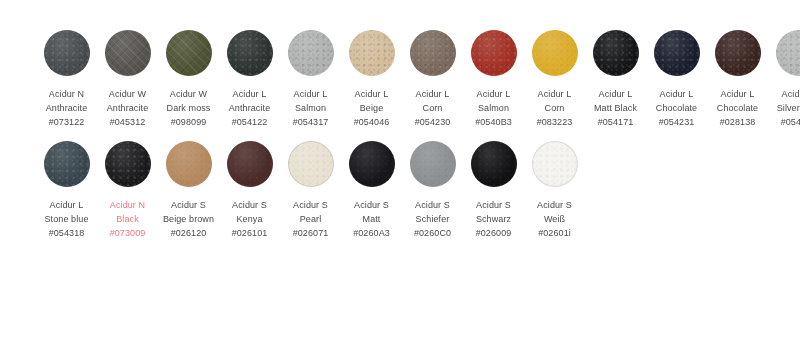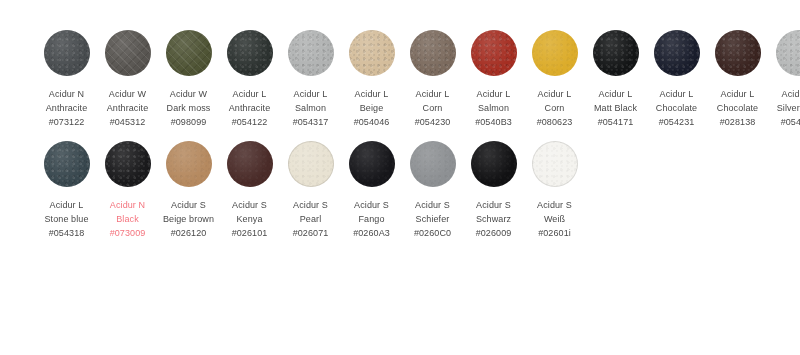--- a/index.html
+++ b/index.html
@@ -180,21 +180,21 @@
           <span class="ln">#0540B3</span>
         </div>
       </div>
       <div class="swatch-item">
         <div class="swatch-disc-wrap">
           <div class="swatch-disc smooth" style="background: rgb(220, 172, 42);"></div>
         </div>
         <div class="swatch-label">
           <span class="ln">Acidur L</span>
           <span class="ln">Corn</span>
-          <span class="ln">#080623</span>
+          <span class="ln">#083223</span>
         </div>
       </div>
       <div class="swatch-item">
         <div class="swatch-disc-wrap">
           <div class="swatch-disc grain" style="background: rgb(19, 21, 22);"></div>
         </div>
         <div class="swatch-label">
           <span class="ln">Acidur L</span>
           <span class="ln">Matt Black</span>
           <span class="ln">#054171</span>
@@ -281,21 +281,21 @@
           <span class="ln">Pearl</span>
           <span class="ln">#026071</span>
         </div>
       </div>
       <div class="swatch-item">
         <div class="swatch-disc-wrap">
           <div class="swatch-disc smooth" style="background: rgb(22, 22, 26);"></div>
         </div>
         <div class="swatch-label">
           <span class="ln">Acidur S</span>
-          <span class="ln">Fango</span>
+          <span class="ln">Matt</span>
           <span class="ln">#0260A3</span>
         </div>
       </div>
       <div class="swatch-item">
         <div class="swatch-disc-wrap">
           <div class="swatch-disc smooth" style="background: rgb(141, 144, 147);"></div>
         </div>
         <div class="swatch-label">
           <span class="ln">Acidur S</span>
           <span class="ln">Schiefer</span>

